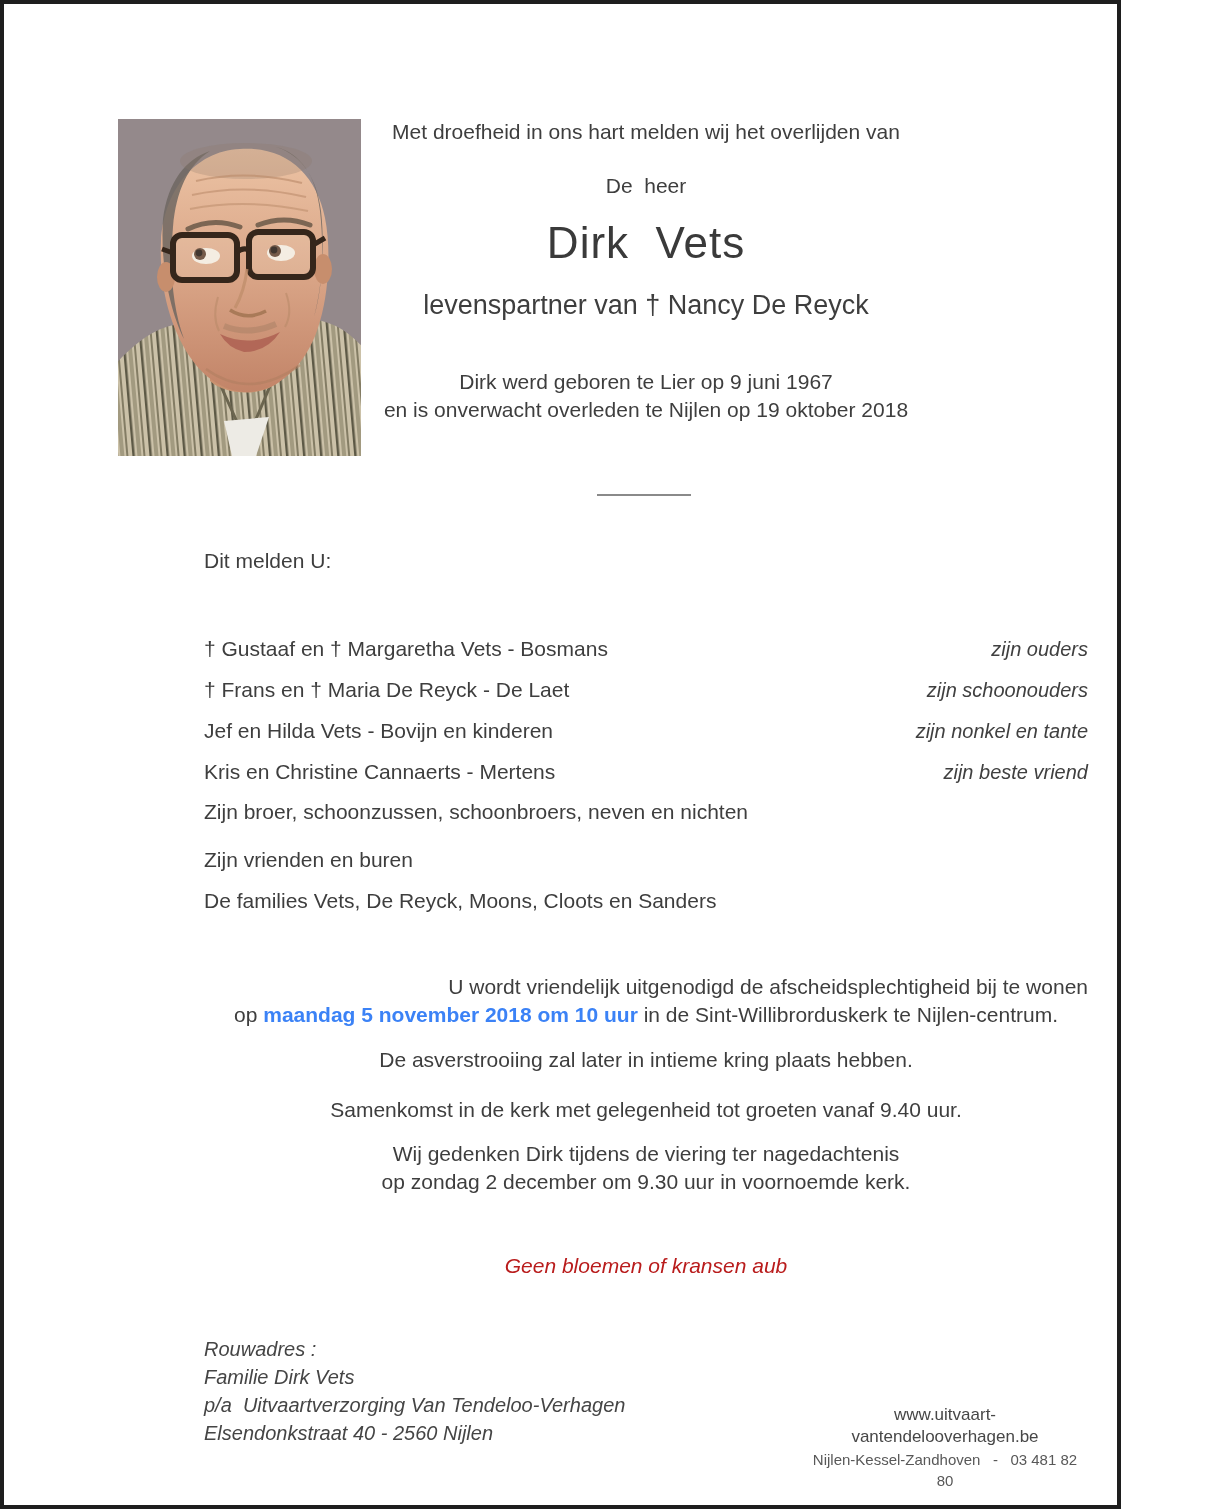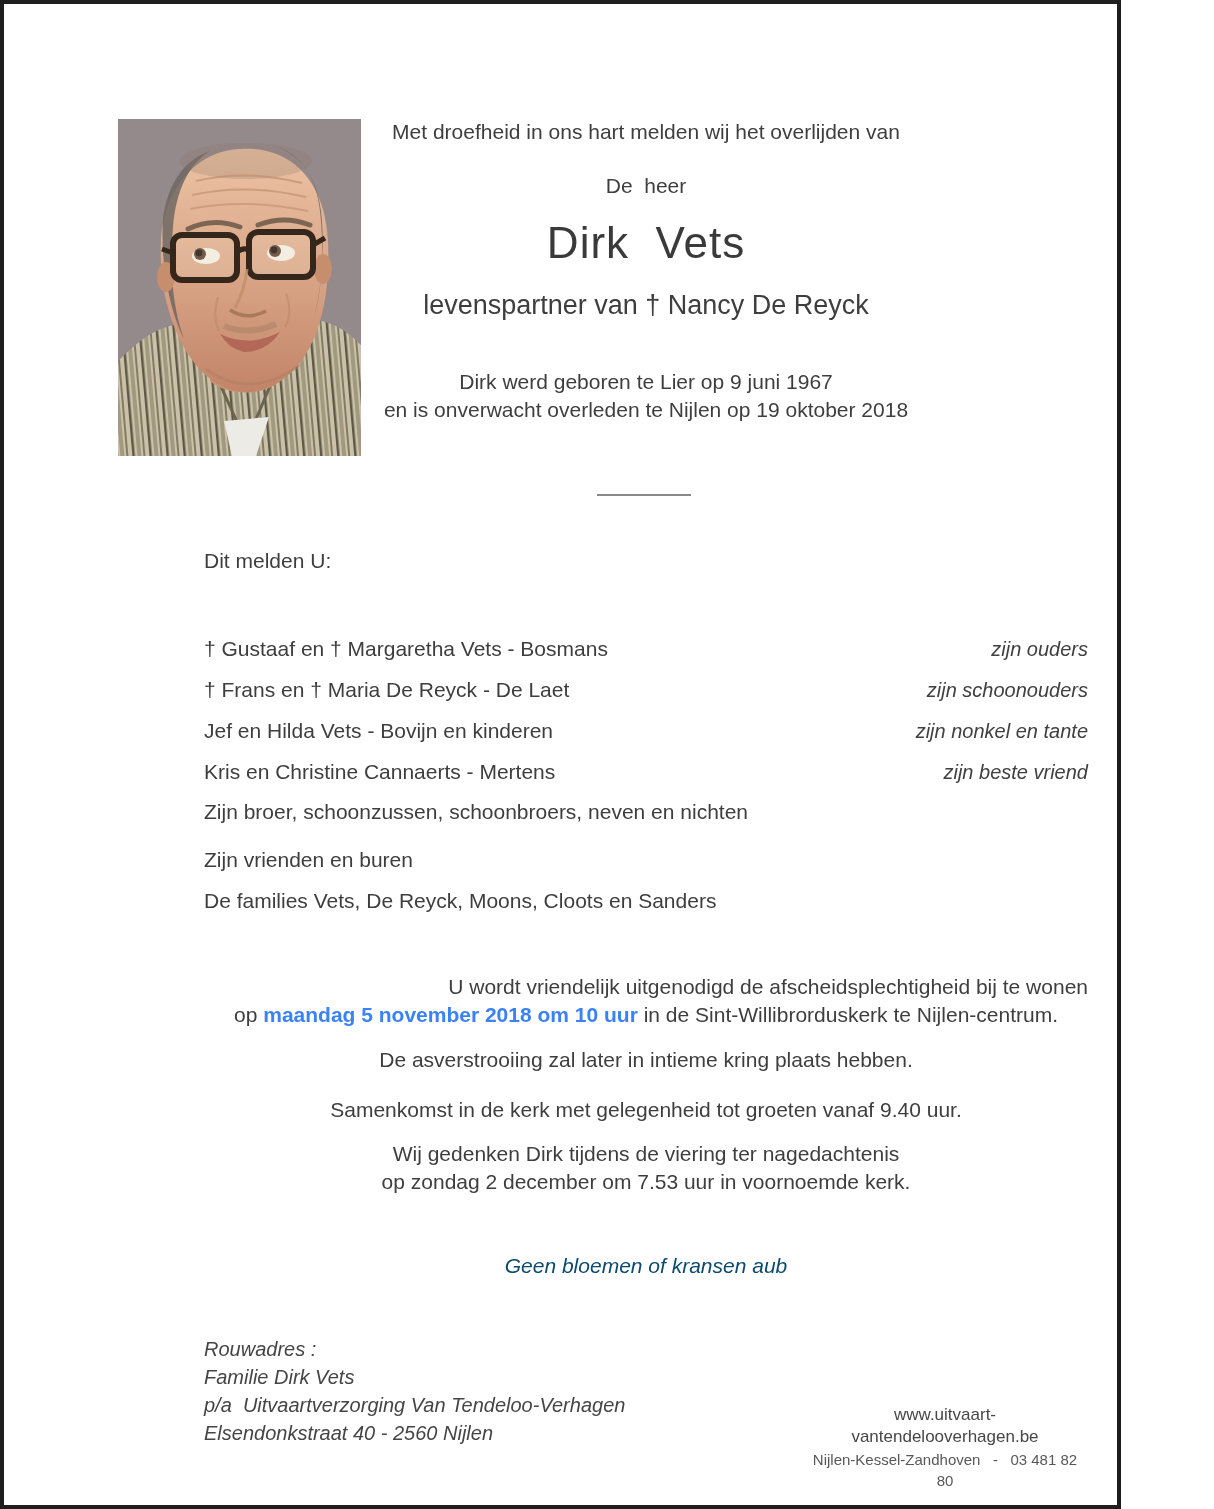--- a/index.html
+++ b/index.html
@@ -36,21 +36,21 @@
   .fam-row .relation{text-align:right;font-style:italic;font-size:20px;line-height:28px;color:#404040;font-weight:400;}
   .r0{top:599px;} .r1{top:640px;} .r2{top:681px;} .r3{top:722px;}
   .r4{top:762px;} .r5{top:810px;} .r6{top:851px;}
   .t-inv1{top:969px;text-align:right;}
   .t-inv2{top:997px;}
   .t-inv2 strong{font-weight:bold;color:#3b82f6;}
   .t-crem{top:1042px;}
   .t-gath{top:1092px;}
   .t-mem1{top:1136px;}
   .t-mem2{top:1164px;}
-  .t-flowers{top:1248px;font-style:italic;font-size:21px;line-height:28px;color:#0c4a6e;}
+  .t-flowers{top:1248px;font-style:italic;font-size:21px;line-height:28px;color:#b91c1c;}
   .addr{top:1331px;text-align:left;font-style:italic;font-size:20px;line-height:28px;color:#454545;font-weight:300;}
   .home{top:1400px;left:600px;right:auto;width:282px;text-align:center;}
   .home .website{font-size:17px;line-height:22px;color:#474747;}
   .home .phone{font-size:15px;line-height:21px;color:#585858;margin-top:1px;}
 </style>
 </head>
 <body>
 
 <div class="page">
 
@@ -157,21 +157,21 @@
       <span class="names" data-bind="family.rows.6.names">De families Vets, De Reyck, Moons, Cloots en Sanders</span>
       <span class="relation" data-bind="family.rows.6.relation"></span>
     </div>
 
     <div class="abs center body-text t-inv1" data-bind="service.invite_line1">U wordt vriendelijk uitgenodigd de afscheidsplechtigheid bij te wonen</div>
     <div class="abs center body-text t-inv2"><span data-bind="service.invite_line2_pre">op </span><strong data-bind="service.invite_line2_bold">maandag 5 november 2018 om 10 uur</strong><span data-bind="service.invite_line2_post"> in de Sint-Willibrorduskerk te Nijlen-centrum.</span></div>
 
     <div class="abs center body-text t-crem" data-bind="service.ash_scattering">De asverstrooiing zal later in intieme kring plaats hebben.</div>
     <div class="abs center body-text t-gath" data-bind="service.gathering">Samenkomst in de kerk met gelegenheid tot groeten vanaf 9.40 uur.</div>
     <div class="abs center body-text t-mem1" data-bind="service.memorial_line1">Wij gedenken Dirk tijdens de viering ter nagedachtenis</div>
-    <div class="abs center body-text t-mem2" data-bind="service.memorial_line2">op zondag 2 december om 7.53 uur in voornoemde kerk.</div>
+    <div class="abs center body-text t-mem2" data-bind="service.memorial_line2">op zondag 2 december om 9.30 uur in voornoemde kerk.</div>
 
     <div class="abs center t-flowers" data-bind="service.no_flowers">Geen bloemen of kransen aub</div>
 
     <div class="abs addr">
       <div data-bind="mourning_address.label">Rouwadres :</div>
       <div data-bind="mourning_address.line1">Familie Dirk Vets</div>
       <div data-bind="mourning_address.line2">p/a  Uitvaartverzorging Van Tendeloo-Verhagen</div>
       <div data-bind="mourning_address.line3">Elsendonkstraat 40 - 2560 Nijlen</div>
     </div>
 

